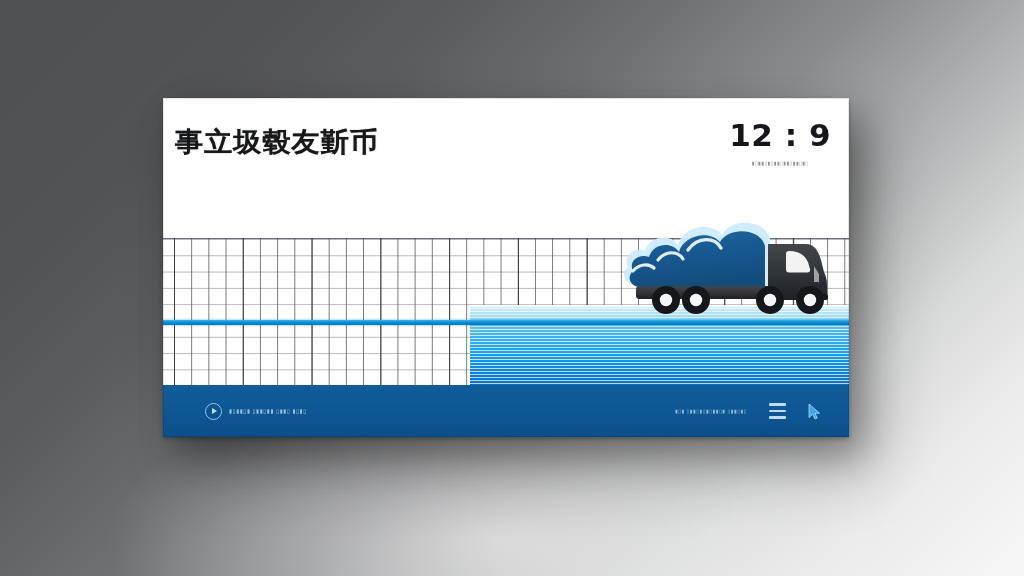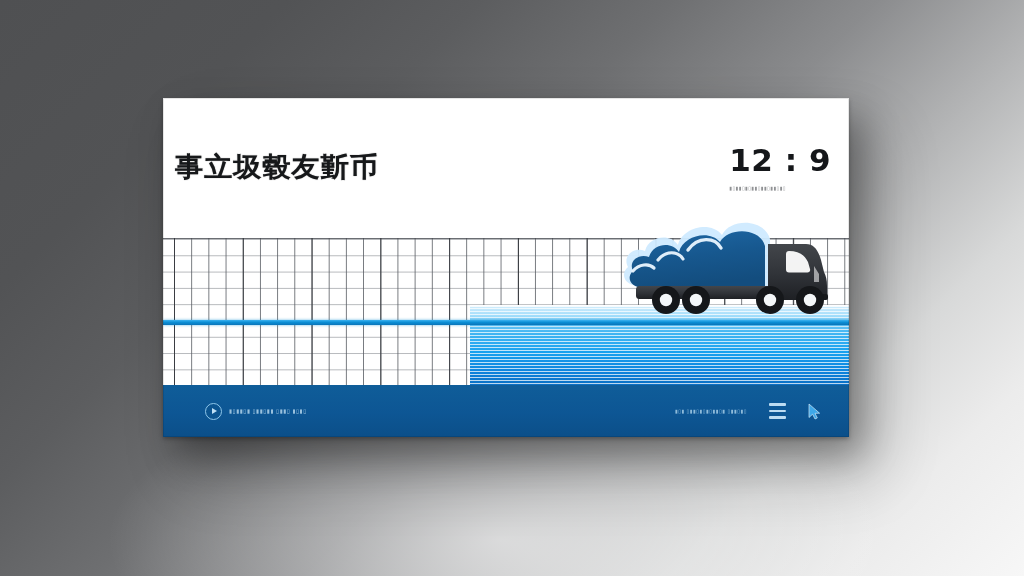--- a/index.html
+++ b/index.html
@@ -32,32 +32,31 @@
       0 2px 4px rgba(0,0,0,.28),
       14px 18px 34px rgba(0,0,0,.30),
       26px 34px 60px rgba(0,0,0,.22);
     overflow:hidden;
   }
 
   
   #header {
     position:absolute; left:0; top:0; width:100%; height:140px;
     background:#fff;
-    margin-top:25px;
   }
   #app-title {
     position:absolute; left:16px; top:26px;
     font-size:27px; font-weight:bold; letter-spacing:1px;
     color:#16181a; white-space:nowrap;
     font-family:"DejaVu Sans", sans-serif;
     transform:scaleX(1.04);
     text-shadow:0 0 1px rgba(0,0,0,.55);
   }
   #clock-wrap {
-    position:absolute; right:18px; top:22px; text-align:left;
+    position:absolute; right:18px; top:22px; text-align:center;
   }
   #clock {
     font-size:31px; font-weight:bold; color:#15171a;
     font-family:"DejaVu Sans", sans-serif; letter-spacing:.5px;
     line-height:1;
   }
   #clock-sub {
     margin-top:9px; font-size:5px; color:#7d7f82;
     letter-spacing:.4px; white-space:nowrap;
     filter:blur(.35px); opacity:.85;

